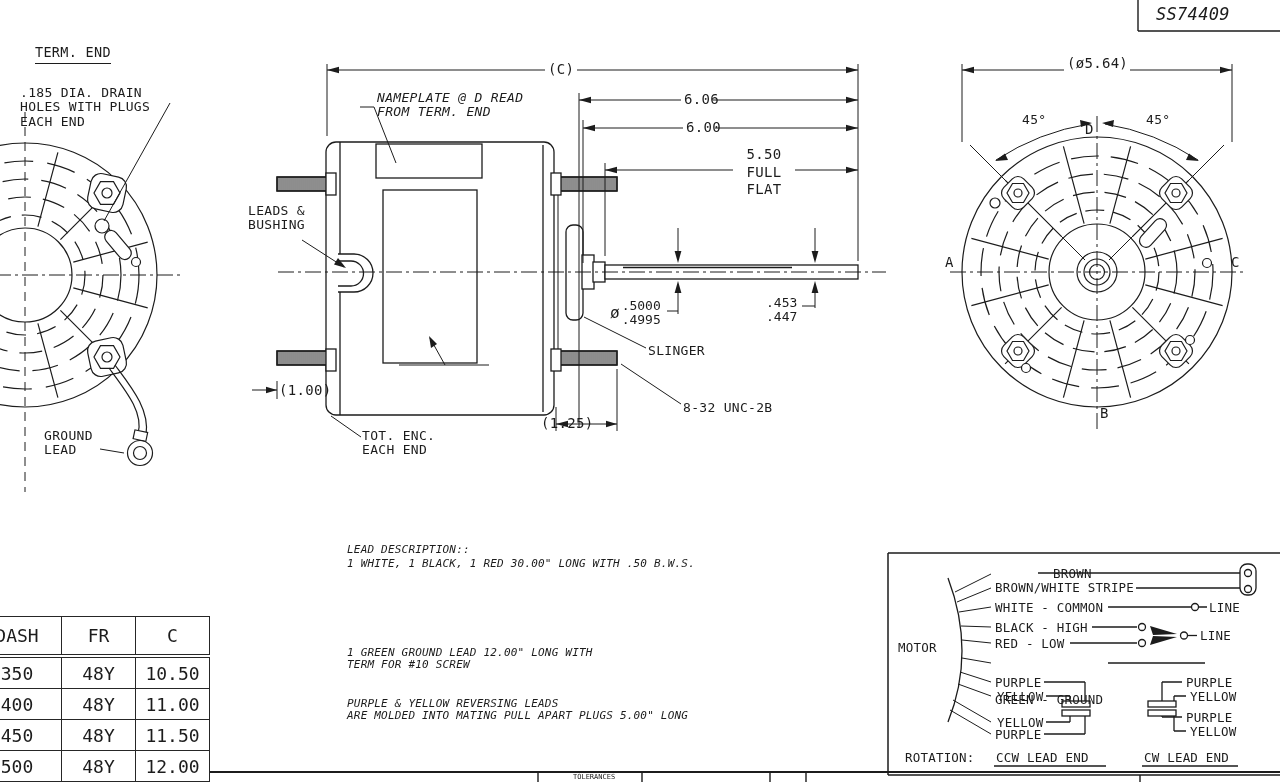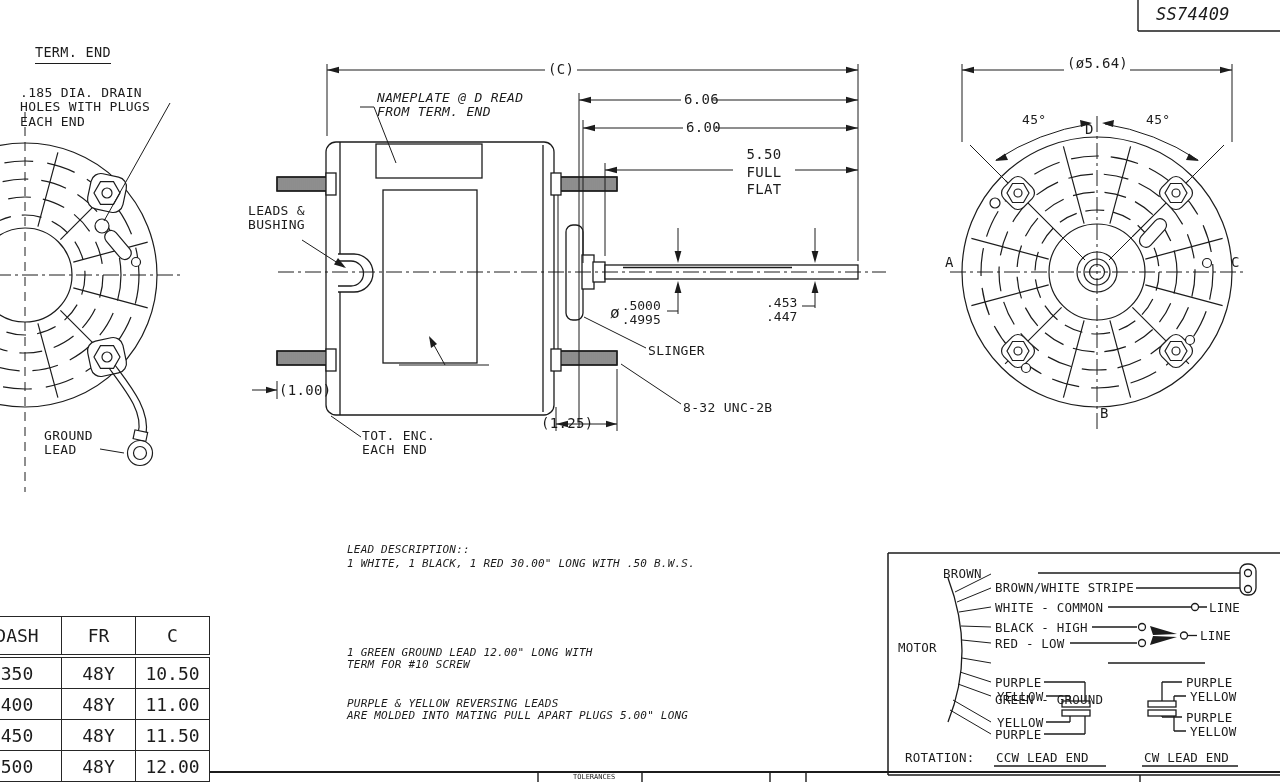--- a/index.html
+++ b/index.html
@@ -331,21 +331,21 @@
   </table>
 
   <div class="t leaddesc" style="left:347px;top:544px;">LEAD DESCRIPTION::</div>
   <div class="t leaddesc" style="left:347px;top:558px;">1 WHITE, 1 BLACK, 1 RED 30.00" LONG WITH .50 B.W.S.</div>
   <div class="t leaddesc" style="left:347px;top:647px;">1 GREEN GROUND LEAD 12.00" LONG WITH
 TERM FOR #10 SCREW</div>
   <div class="t leaddesc" style="left:347px;top:698px;">PURPLE &amp; YELLOW REVERSING LEADS
 ARE MOLDED INTO MATING PULL APART PLUGS 5.00" LONG</div>
 
   <div class="t wire" style="left:898px;top:641px;">MOTOR</div>
-  <div class="t wire" style="left:943px;top:567px;">BROWN</div>
+  <div class="t wire" style="left:1053px;top:567px;">BROWN</div>
   <div class="t wire" style="left:995px;top:581px;">BROWN/WHITE STRIPE</div>
   <div class="t wire" style="left:995px;top:601px;">WHITE - COMMON</div>
   <div class="t wire" style="left:995px;top:621px;">BLACK - HIGH</div>
   <div class="t wire" style="left:995px;top:637px;">RED - LOW</div>
   <div class="t wire" style="left:995px;top:657px;margin-top:36px;">GREEN - GROUND</div>
   <div class="t wire" style="left:995px;top:676px;">PURPLE</div>
   <div class="t wire" style="left:997px;top:690px;">YELLOW</div>
   <div class="t wire" style="left:997px;top:716px;">YELLOW</div>
   <div class="t wire" style="left:995px;top:728px;">PURPLE</div>
   <div class="t wire" style="left:1186px;top:676px;">PURPLE</div>

